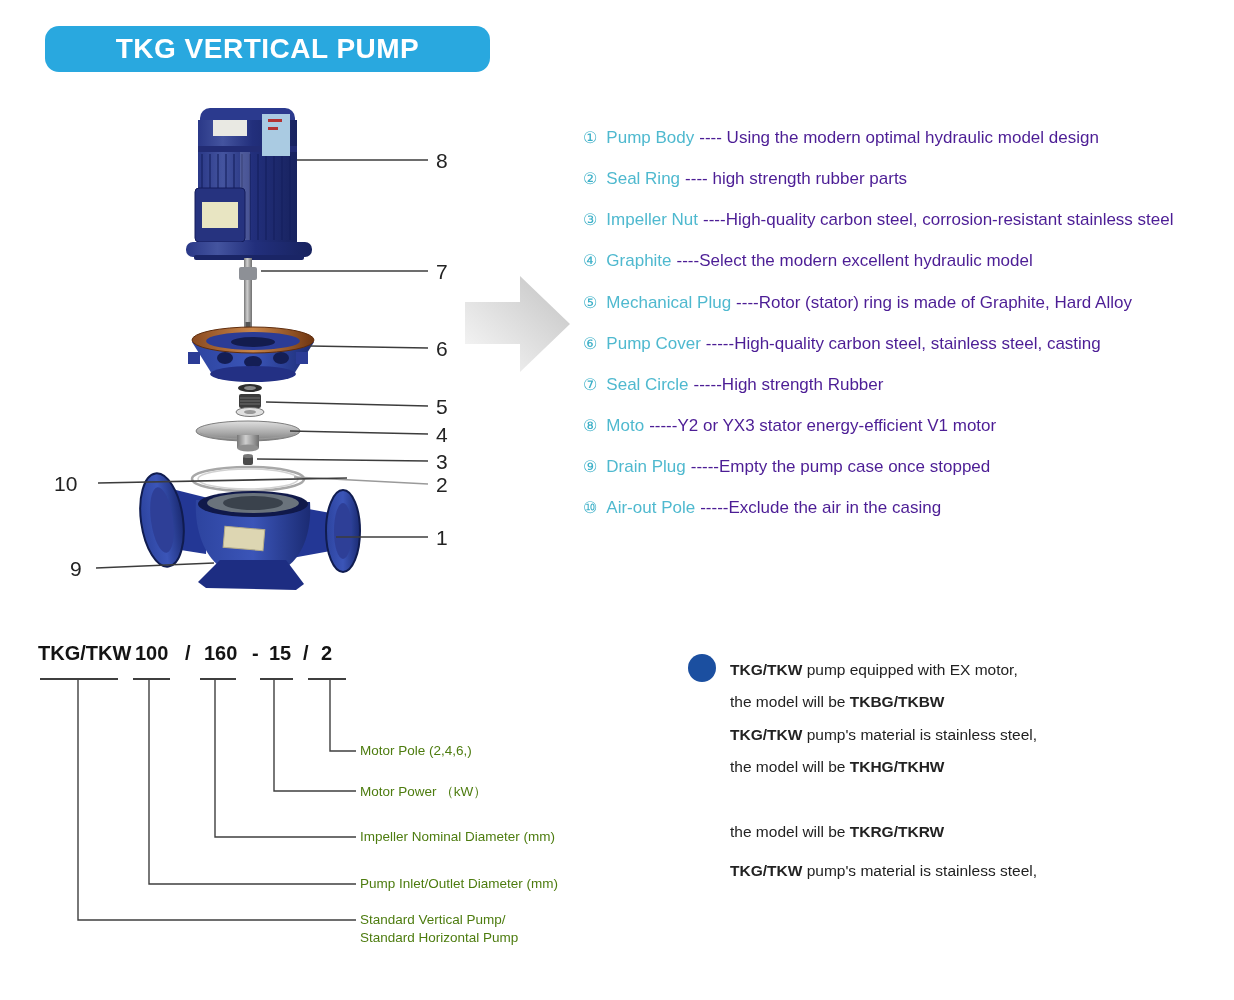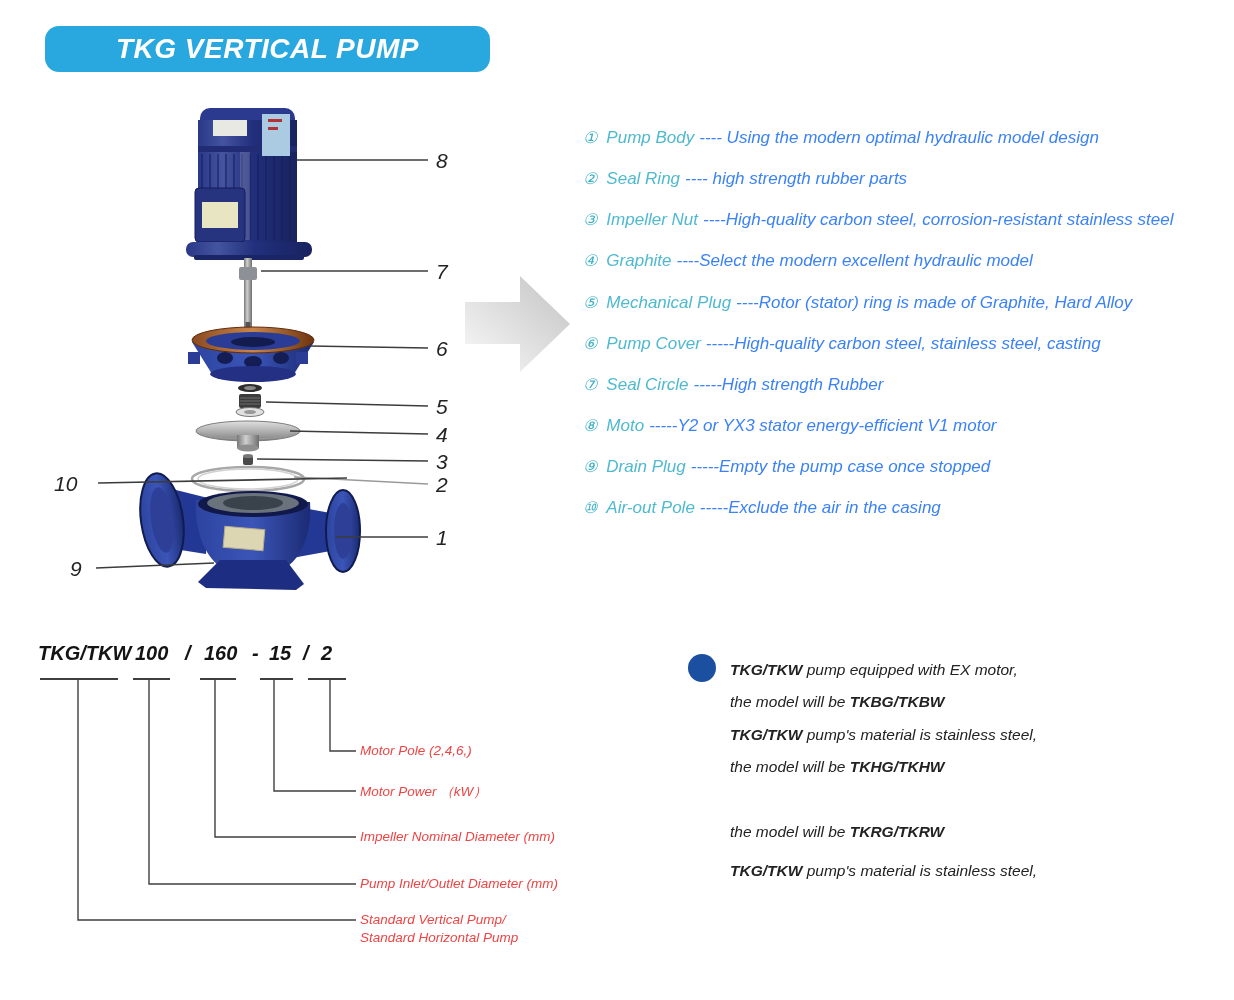--- a/index.html
+++ b/index.html
@@ -1,39 +1,39 @@
 <!DOCTYPE html>
 <html><head>
 <meta charset="utf-8">
 <style>
   html,body{margin:0;padding:0;background:#ffffff;}
   .page{position:relative;width:1234px;height:1000px;background:#ffffff;overflow:hidden;
-        font-family:"Liberation Sans",sans-serif;color:#2f2f2f;font-style:italic;}
+        font-family:"Liberation Sans",sans-serif;color:#2f2f2f;}
 
   
   .banner{position:absolute;left:45px;top:26px;width:445px;height:46px;background:#29a8df;
           border-radius:14px;display:flex;align-items:center;justify-content:center;}
   .banner span{color:#ffffff;font-weight:bold;font-size:28px;letter-spacing:.5px;}
 
   
   .pump-svg{position:absolute;left:40px;top:90px;}
   .pump-svg text{font-family:"Liberation Sans",sans-serif;font-size:21px;fill:#232323;}
   .leader{stroke:#3c3c3c;stroke-width:1.6;}
   .leader-gray{stroke:#9a9a9a;stroke-width:1.6;}
 
   
   .part-row{position:absolute;left:583px;white-space:nowrap;font-size:17px;}
   .pnum{color:#3db0c8;font-size:16px;margin-right:9px;}
   .pname{color:#4fb9cf;margin-right:5px;}
-  .pdesc{color:#3b82f6;}
+  .pdesc{color:#4c1d95;}
 
   
   .model-block{position:absolute;left:0;top:630px;width:660px;height:340px;}
   .model-block .seg{position:absolute;top:12px;font-weight:bold;font-size:20px;color:#141414;white-space:nowrap;}
-  .model-block .mlabel{position:absolute;left:360px;font-size:13.5px;color:#ef4444;white-space:nowrap;}
+  .model-block .mlabel{position:absolute;left:360px;font-size:13.5px;color:#4d7c0f;white-space:nowrap;}
   .code-lines{position:absolute;left:0;top:0;}
 
   
   .notes{position:absolute;left:685px;top:645px;width:520px;height:280px;}
   .bullet{position:absolute;left:3px;top:9px;width:28px;height:28px;border-radius:50%;background:#1b4fa0;}
   .note-line{position:absolute;left:45px;white-space:nowrap;font-size:15.5px;color:#222222;}
   .note-line .b{font-weight:bold;}
   .note-line.big-code .b{font-size:18px;}
 </style>
 </head>

